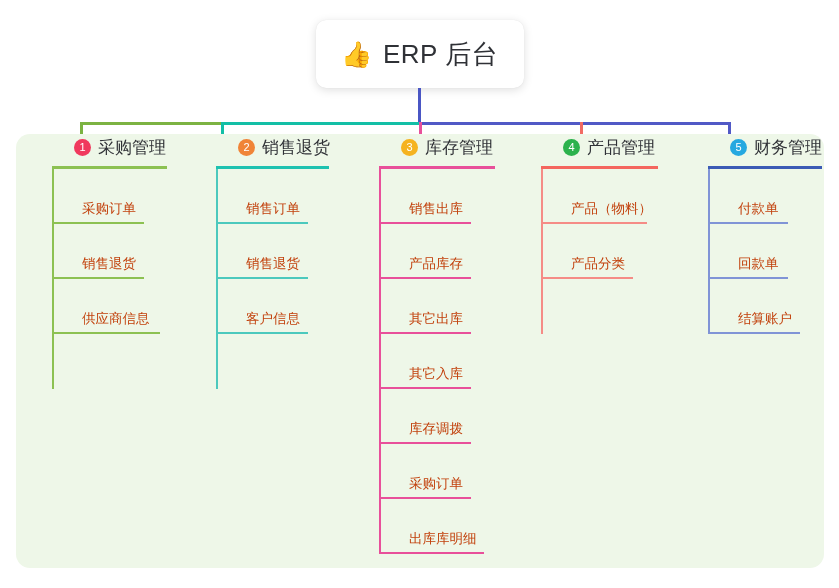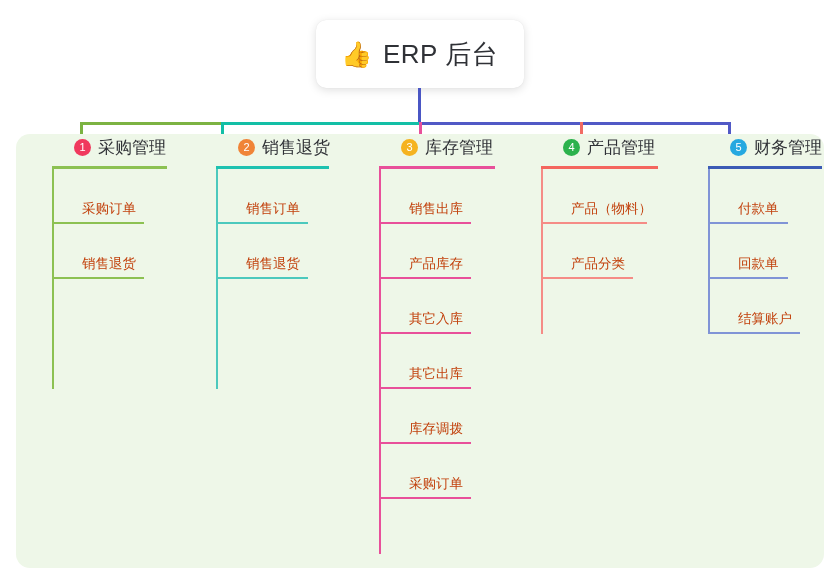--- a/index.html
+++ b/index.html
@@ -158,71 +158,83 @@
           <div class="leaves">
             <div class="spine" style="background: rgb(140, 193, 82); height: 220px;"></div>
             <div class="leaf">
               <span class="leaf-text">采购订单</span>
               <div class="leaf-rule" style="background: rgb(140, 193, 82); width: 92px;"></div>
             </div>
             <div class="leaf">
               <span class="leaf-text">销售退货</span>
               <div class="leaf-rule" style="background: rgb(140, 193, 82); width: 92px;"></div>
             </div>
+            <div class="leaf">
+              <span class="leaf-text">供应商信息</span>
+              <div class="leaf-rule" style="background: rgb(140, 193, 82); width: 108px;"></div>
+            </div>
           </div>
         </div>
         <div class="column" style="left: 200px; width: 148px;">
           <div class="col-head">
             <span class="badge" style="background: rgb(240, 132, 55);">2</span>
             <span class="col-title">销售退货</span>
           </div>
           <div class="head-rule" style="background: rgb(30, 194, 176); width: 113px;"></div>
           <div class="leaves">
             <div class="spine" style="background: rgb(76, 201, 189); height: 220px;"></div>
             <div class="leaf">
               <span class="leaf-text">销售订单</span>
               <div class="leaf-rule" style="background: rgb(76, 201, 189); width: 92px;"></div>
             </div>
             <div class="leaf">
               <span class="leaf-text">销售退货</span>
               <div class="leaf-rule" style="background: rgb(76, 201, 189); width: 92px;"></div>
             </div>
+            <div class="leaf">
+              <span class="leaf-text">客户信息</span>
+              <div class="leaf-rule" style="background: rgb(76, 201, 189); width: 92px;"></div>
+            </div>
           </div>
         </div>
         <div class="column" style="left: 363px; width: 150px;">
           <div class="col-head">
             <span class="badge" style="background: rgb(245, 179, 32);">3</span>
             <span class="col-title">库存管理</span>
           </div>
           <div class="head-rule" style="background: rgb(232, 80, 154); width: 116px;"></div>
           <div class="leaves">
             <div class="spine" style="background: rgb(232, 80, 154); height: 385px;"></div>
             <div class="leaf">
               <span class="leaf-text">销售出库</span>
               <div class="leaf-rule" style="background: rgb(232, 80, 154); width: 92px;"></div>
             </div>
             <div class="leaf">
               <span class="leaf-text">产品库存</span>
               <div class="leaf-rule" style="background: rgb(232, 80, 154); width: 92px;"></div>
             </div>
             <div class="leaf">
+              <span class="leaf-text">其它出库</span>
+              <div class="leaf-rule" style="background: rgb(232, 80, 154); width: 92px;"></div>
+            </div>
+            <div class="leaf">
               <span class="leaf-text">其它入库</span>
               <div class="leaf-rule" style="background: rgb(232, 80, 154); width: 92px;"></div>
             </div>
             <div class="leaf">
-              <span class="leaf-text">其它出库</span>
-              <div class="leaf-rule" style="background: rgb(232, 80, 154); width: 92px;"></div>
-            </div>
-            <div class="leaf">
               <span class="leaf-text">库存调拨</span>
               <div class="leaf-rule" style="background: rgb(232, 80, 154); width: 92px;"></div>
             </div>
             <div class="leaf">
               <span class="leaf-text">采购订单</span>
               <div class="leaf-rule" style="background: rgb(232, 80, 154); width: 92px;"></div>
+            </div>
+            <div class="leaf">
+              <span class="leaf-text">出库库明细</span>
+              <div class="leaf-rule" style="background: rgb(232, 80, 154); width: 105px;"></div>
             </div>
           </div>
         </div>
         <div class="column" style="left: 525px; width: 152px;">
           <div class="col-head">
             <span class="badge" style="background: rgb(43, 178, 76);">4</span>
             <span class="col-title">产品管理</span>
           </div>
           <div class="head-rule" style="background: rgb(244, 102, 94); width: 117px;"></div>
           <div class="leaves">

